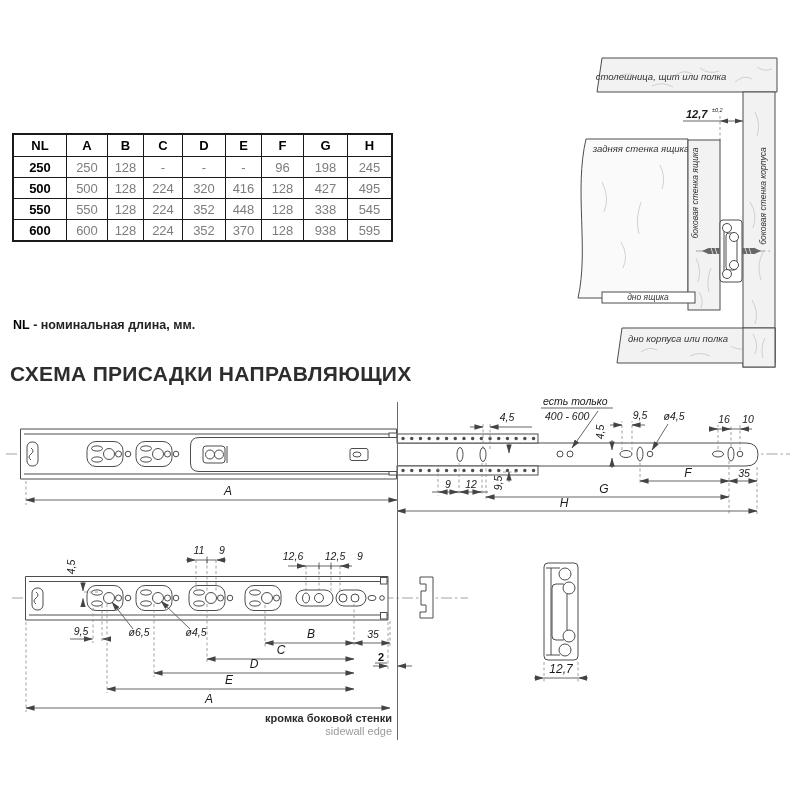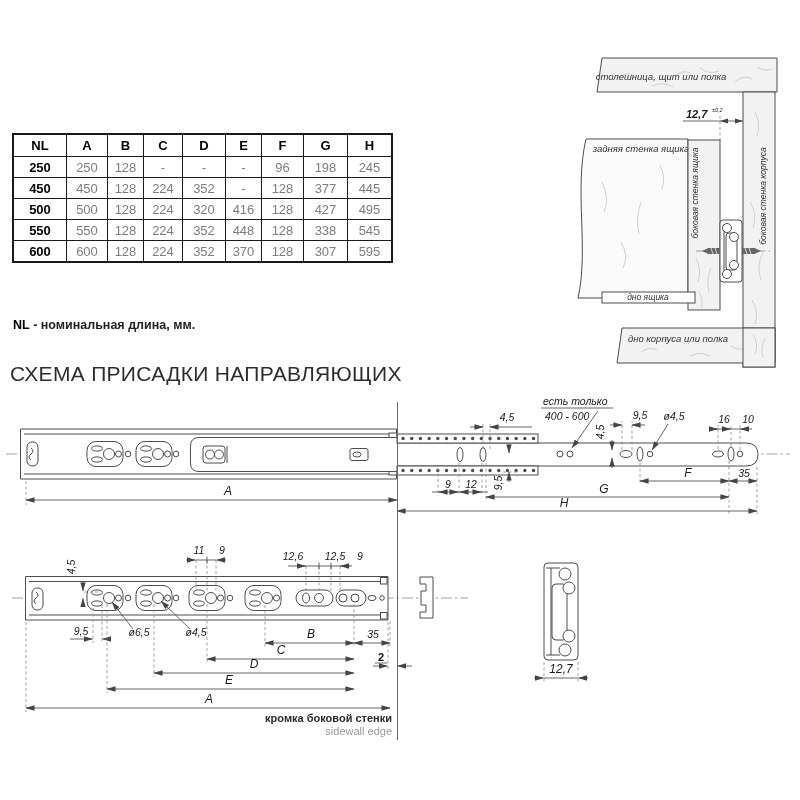--- a/index.html
+++ b/index.html
@@ -9,21 +9,21 @@
   #size-table{position:absolute;left:12px;top:133px;border-collapse:collapse;
               border:2px solid #1a1a1a;}
   #size-table th,#size-table td{border:1px solid #1a1a1a;text-align:center;
               font-size:13px;padding:0 4px;height:20px;}
   #size-table th{font-weight:bold;color:#000;height:21px;}
   #size-table td{color:#7d7d7d;}
   #size-table td.nl{font-weight:bold;color:#000;}
   #footnote{position:absolute;left:13px;top:318px;font-size:12.5px;color:#222;font-weight:bold;}
   #footnote b{color:#000;}
   
-  #main-title{position:absolute;left:10px;top:362px;font-size:21px;font-weight:normal;
+  #main-title{position:absolute;left:10px;top:362px;font-size:21px;font-weight:bold;
               color:#2d2d2d;letter-spacing:.3px;}
   
   svg{position:absolute;overflow:visible;}
   .ln{stroke:#4d4d4d;stroke-width:1;fill:none;}
   .fw{stroke:#4d4d4d;stroke-width:1;fill:#fff;}
   .panel{stroke:#4d4d4d;stroke-width:1;fill:#f2f2f2;}
   .panel2{stroke:#4d4d4d;stroke-width:1;fill:#fafafa;}
   .grain{stroke:#c6c6c6;stroke-width:.8;fill:none;}
   .dash{stroke:#8a8a8a;stroke-width:.8;fill:none;stroke-dasharray:3 2.5;}
   .cl{stroke:#8a8a8a;stroke-width:.8;fill:none;stroke-dasharray:11 3 2.5 3;}
@@ -65,31 +65,20 @@
           <td>250</td>
           <td>128</td>
           <td>-</td>
           <td>-</td>
           <td>-</td>
           <td>96</td>
           <td>198</td>
           <td>245</td>
         </tr>
         <tr>
-          <td class="nl">450</td>
-          <td>450</td>
-          <td>128</td>
-          <td>224</td>
-          <td>352</td>
-          <td>-</td>
-          <td>128</td>
-          <td>377</td>
-          <td>445</td>
-        </tr>
-        <tr>
           <td class="nl">500</td>
           <td>500</td>
           <td>128</td>
           <td>224</td>
           <td>320</td>
           <td>416</td>
           <td>128</td>
           <td>427</td>
           <td>495</td>
         </tr>
@@ -105,21 +94,21 @@
           <td>545</td>
         </tr>
         <tr>
           <td class="nl">600</td>
           <td>600</td>
           <td>128</td>
           <td>224</td>
           <td>352</td>
           <td>370</td>
           <td>128</td>
-          <td>307</td>
+          <td>938</td>
           <td>595</td>
         </tr>
       </tbody>
   </table>
   <div id="footnote"><b>NL</b><span> - номинальная длина, мм.</span></div>
 
   <div id="main-title">СХЕМА ПРИСАДКИ НАПРАВЛЯЮЩИХ</div>
 
   <svg style="left:555px;top:40px" width="245" height="335" viewBox="555 40 245 335">
 

